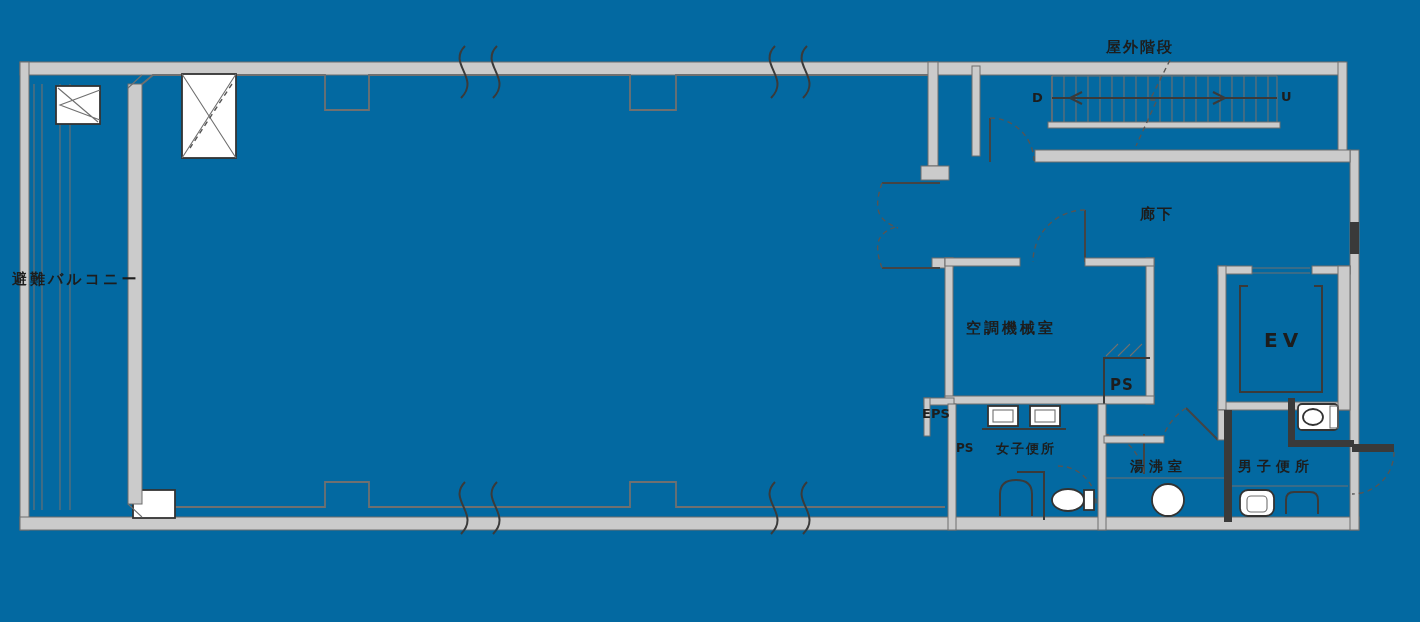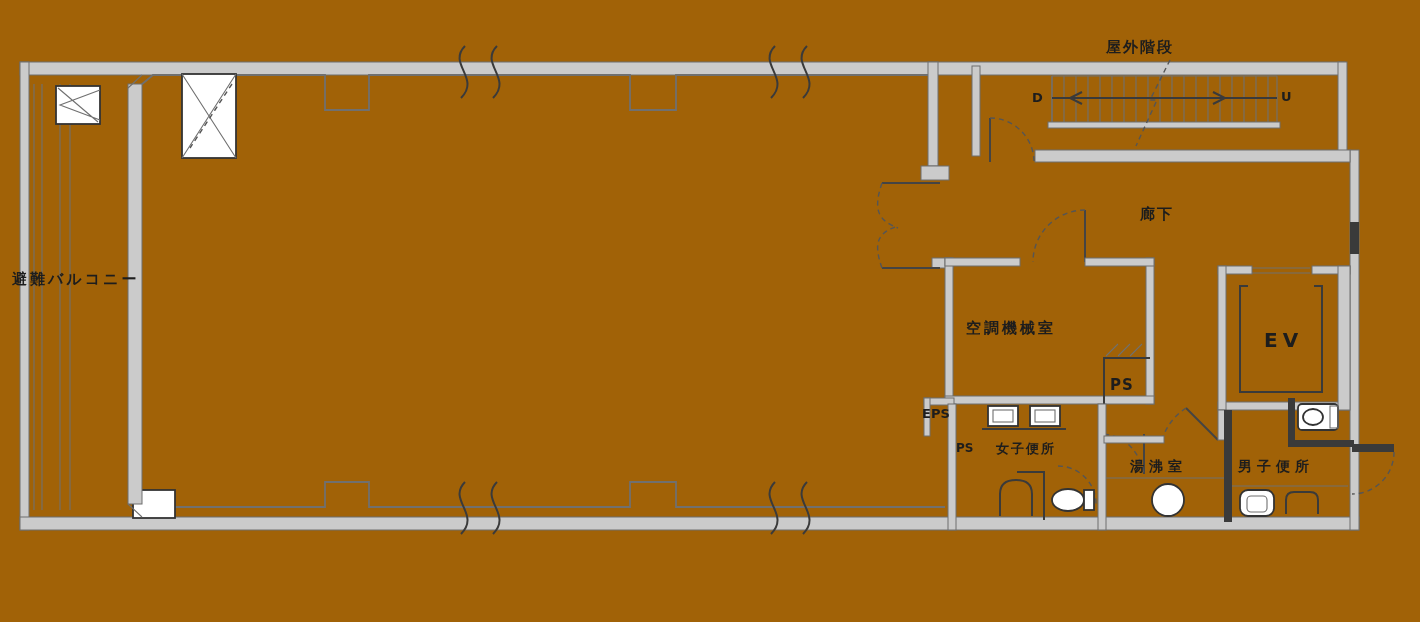--- a/index.html
+++ b/index.html
@@ -1,16 +1,16 @@
 <!DOCTYPE html>
 <html><head>
 <meta charset="utf-8">
 <style>
   html,body{margin:0;padding:0;background:#ffffff;}
-  .stage{position:relative;width:1420px;height:622px;background:#a16207;overflow:hidden;}
+  .stage{position:relative;width:1420px;height:622px;background:#0369a1;overflow:hidden;}
   svg{display:block;}
   .wall{fill:#cbcbcb;stroke:#6e6e6e;stroke-width:1;}
   .line{stroke:#707070;stroke-width:1.8;fill:none;}
   .thin{stroke:#707070;stroke-width:1.1;fill:none;}
   .darkline{stroke:#3a3a3a;stroke-width:2;fill:none;}
   .dark{fill:#3a3a3a;stroke:none;}
   .fixture{fill:#ffffff;stroke:#333333;stroke-width:1.8;}
   .door{fill:none;stroke:#555555;stroke-width:1.4;stroke-dasharray:5 4;}
   .leaf{stroke:#444444;stroke-width:2;fill:none;}
   .brk{fill:none;stroke:#3a3a3a;stroke-width:2;}

